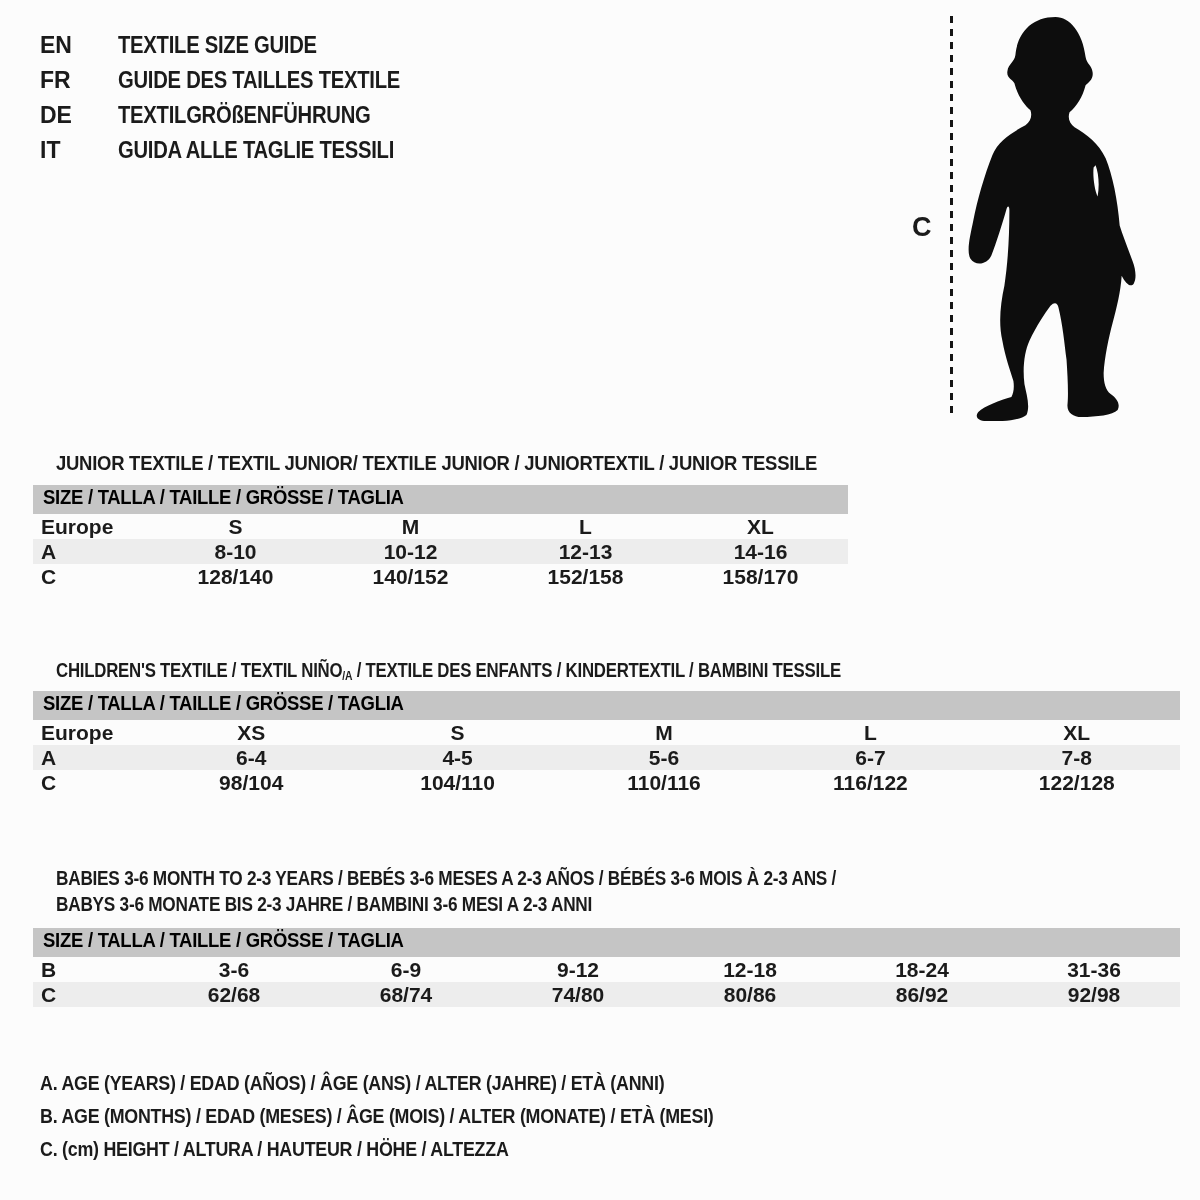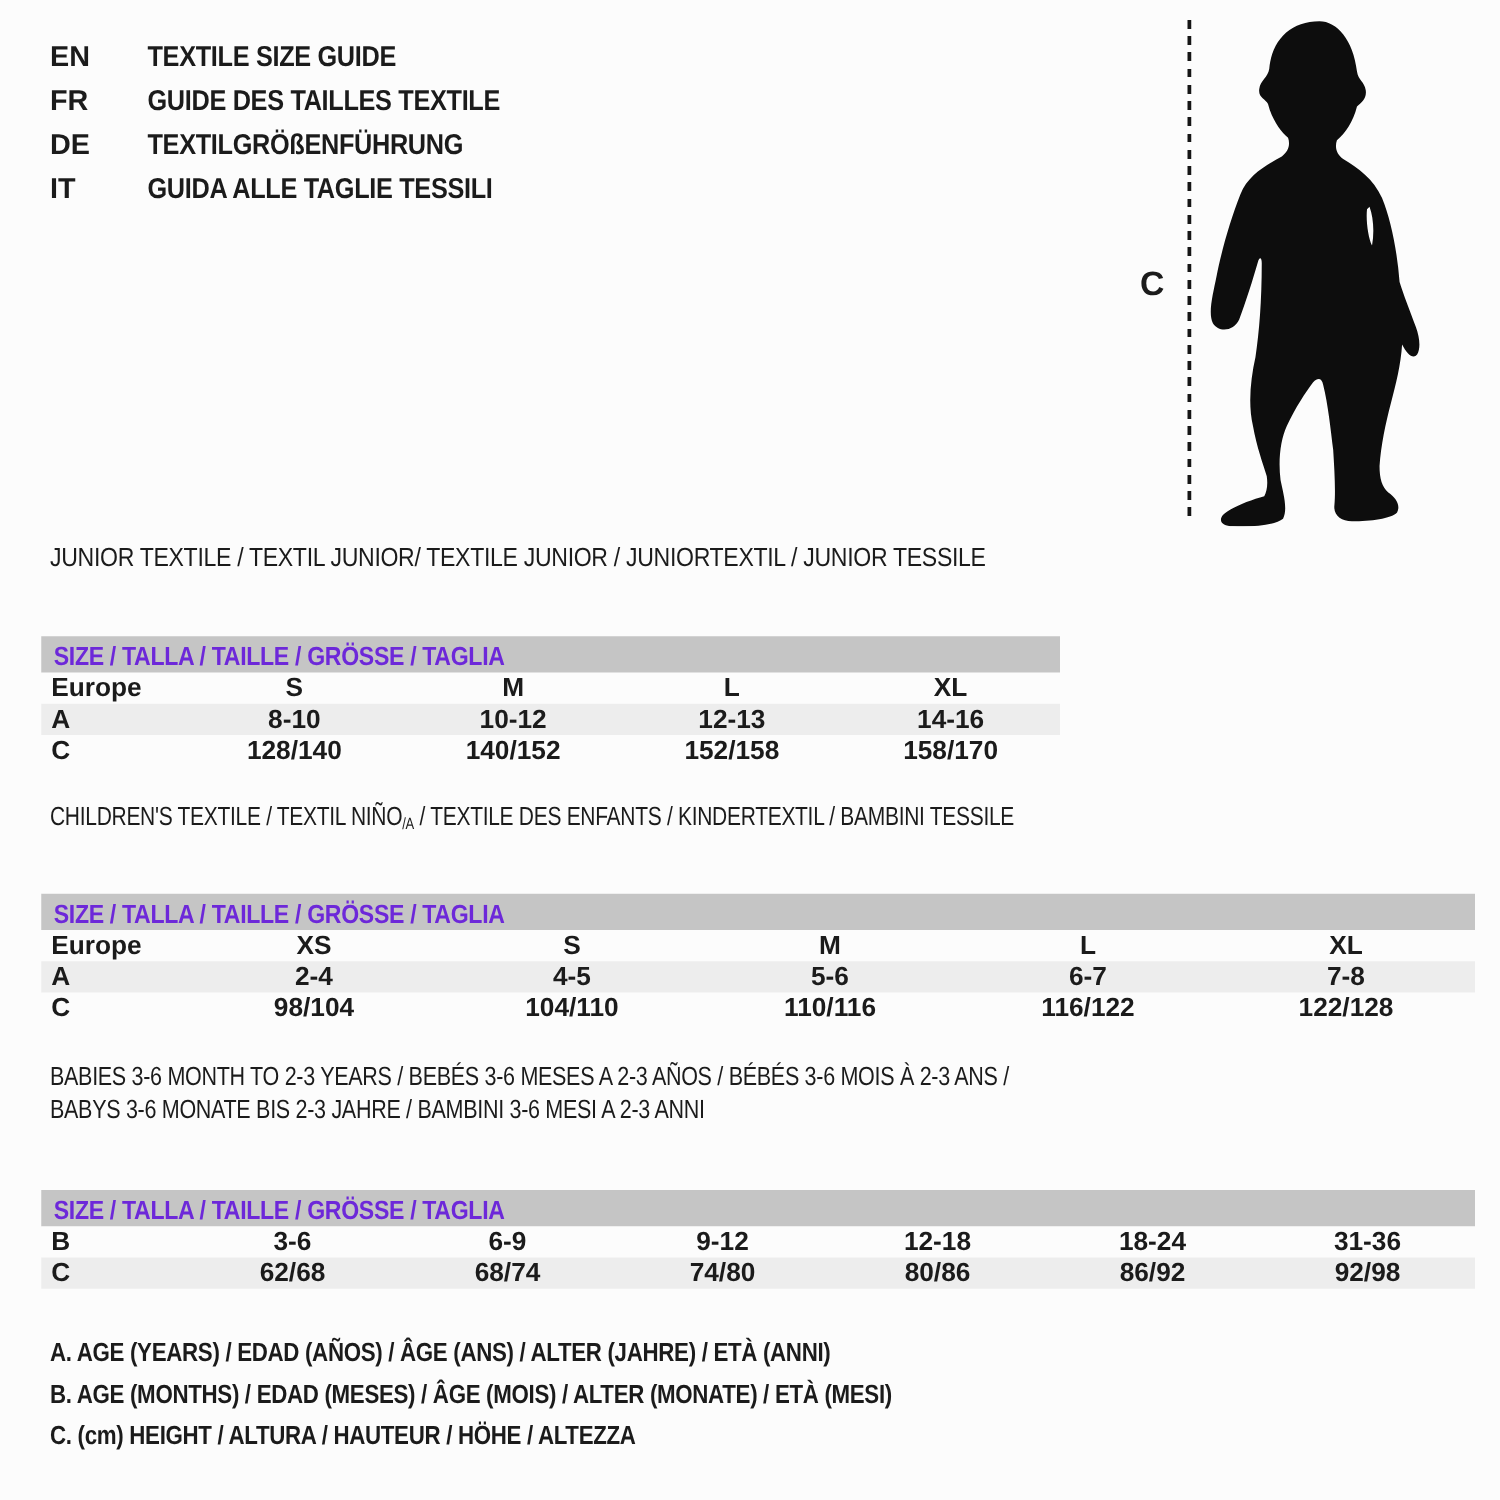--- a/index.html
+++ b/index.html
@@ -41,31 +41,31 @@
   .height-line{
     position:absolute;left:950px;top:16px;width:3px;height:400px;
     background:repeating-linear-gradient(to bottom,#151515 0 7px,transparent 7px 13px);
   }
   .height-marker{
     position:absolute;left:912px;top:212px;font-size:27px;line-height:30px;
   }
   .silhouette{position:absolute;left:962px;top:15px;}
 
   
-  .sec-title{position:absolute;margin:0;font-size:21px;line-height:26px;font-weight:400;}
+  .sec-title{position:absolute;margin:16px;font-size:21px;line-height:26px;font-weight:700;}
   .sub{font-size:13px;vertical-align:baseline;position:relative;top:3px;}
 
   .size-table{position:absolute;}
   .t1{left:33px;top:485px;width:815px;}
   .t2{left:33px;top:691px;width:1147px;}
   .t3{left:33px;top:928px;width:1147px;}
   .bar{
     background:var(--table-header-bg);
-    height:29px;display:flex;align-items:flex-end;
-    padding-left:10px;font-size:21px;color:#6d28d9;margin-top:24px;
+    height:29px;display:flex;align-items:flex-start;
+    padding-left:10px;font-size:21px;color:#000000;
   }
   .trow{display:grid;align-items:center;height:25px;font-size:21px;}
   .t1 .trow{grid-template-columns:115px repeat(4,1fr);}
   .t2 .trow{grid-template-columns:115px repeat(5,1fr);}
   .t3 .trow{grid-template-columns:115px repeat(6,1fr);}
   .trow .cell{text-align:center;}
   .trow .rlabel{text-align:left;padding-left:8px;}
   .alt{background:var(--row-alt-bg);}
 
   
@@ -188,21 +188,21 @@
     <div class="trow">
       <div class="rlabel">Europe</div>
       <div class="cell">XS</div>
       <div class="cell">S</div>
       <div class="cell">M</div>
       <div class="cell">L</div>
       <div class="cell">XL</div>
     </div>
     <div class="trow alt">
       <div class="rlabel">A</div>
-      <div class="cell">2-4</div>
+      <div class="cell">6-4</div>
       <div class="cell">4-5</div>
       <div class="cell">5-6</div>
       <div class="cell">6-7</div>
       <div class="cell">7-8</div>
     </div>
     <div class="trow">
       <div class="rlabel">C</div>
       <div class="cell">98/104</div>
       <div class="cell">104/110</div>
       <div class="cell">110/116</div>

